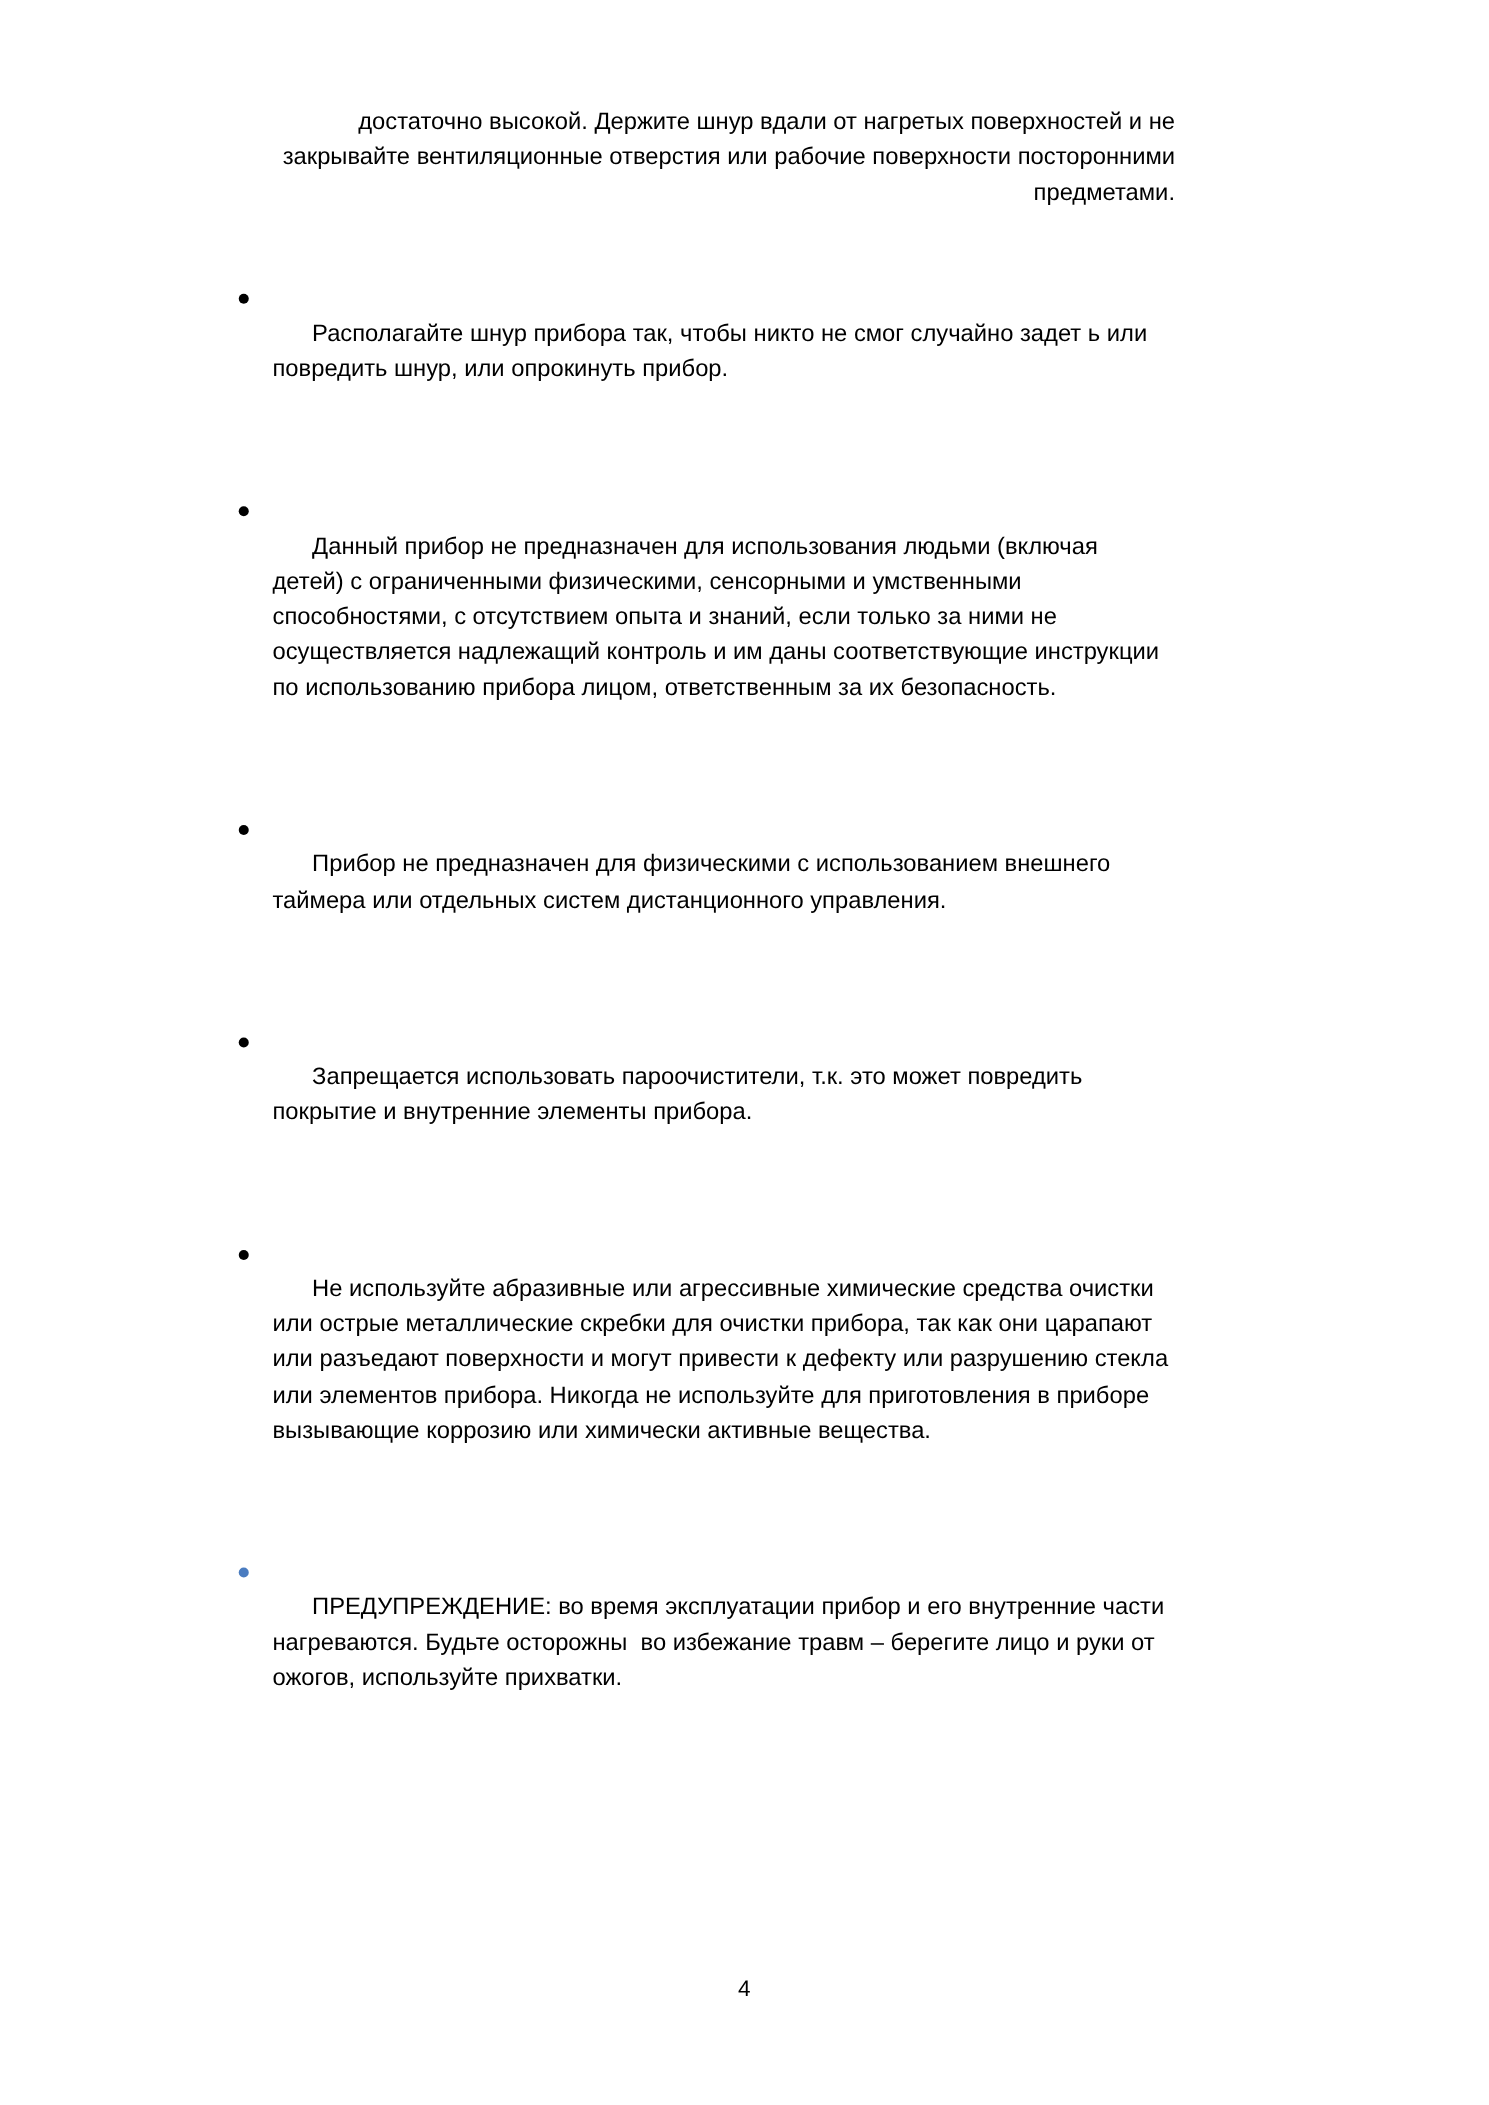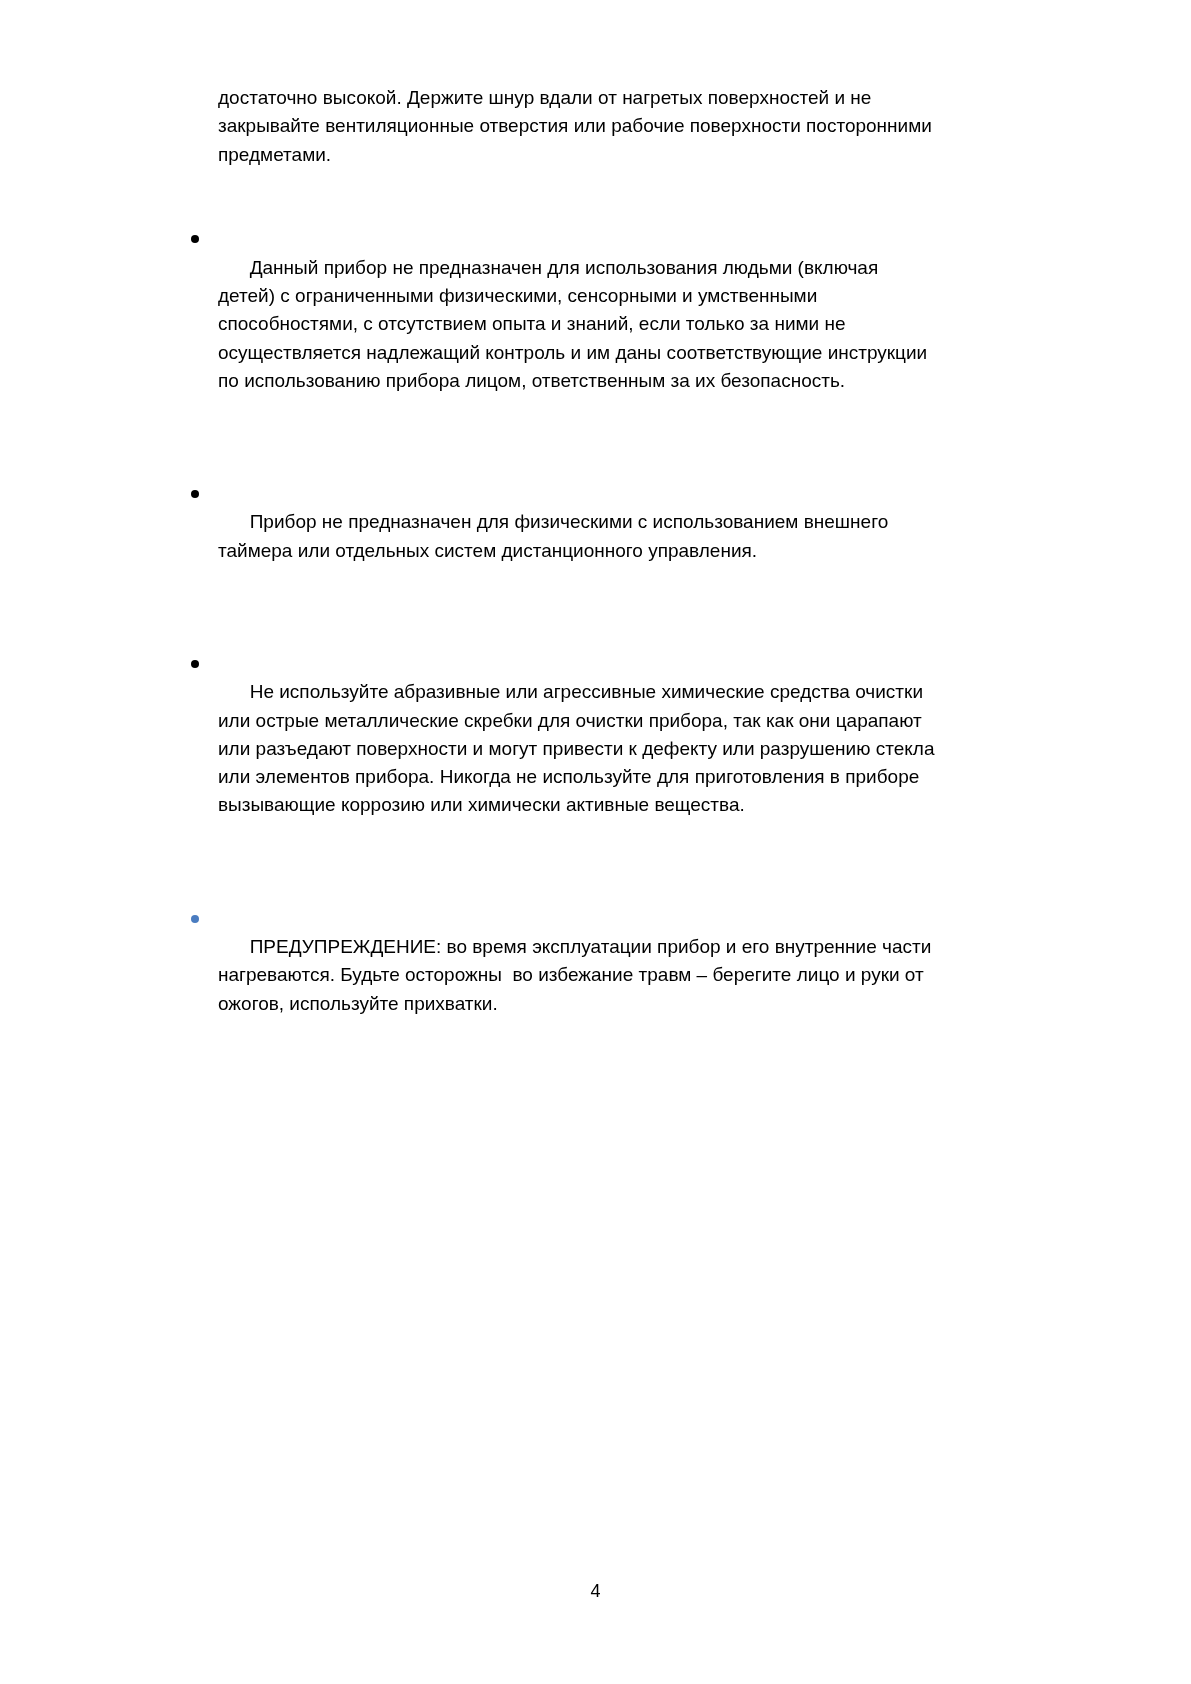--- a/index.html
+++ b/index.html
@@ -22,20 +22,21 @@
     width: 800px;
   }
   .body-text {
     font-size: 19px;
     line-height: 28.3px;
     white-space: pre-wrap;
   }
   .continuation {
     margin: 0 0 0 68px;
     width: 722px;
+    text-align: right;
   }
   ul.bullet-list {
     list-style: none;
     margin: 0;
     padding: 0;
   }
   ul.bullet-list li {
     position: relative;
     padding-left: 68px;
     width: 722px;
@@ -67,24 +68,30 @@
 </style>
 </head>
 <body>
 
 <div class="content">
 
   <p class="continuation body-text">достаточно высокой. Держите шнур вдали от нагретых поверхностей и не закрывайте вентиляционные отверстия или рабочие поверхности посторонними предметами.</p>
 
   <ul class="bullet-list body-text">
     <li>
+      <span class="dot"></span><span>Располагайте шнур прибора так, чтобы никто не смог случайно задет ь или повредить шнур, или опрокинуть прибор.</span>
+    </li>
+    <li>
       <span class="dot"></span><span>Данный прибор не предназначен для использования людьми (включая детей) с ограниченными физическими, сенсорными и умственными способностями, с отсутствием опыта и знаний, если только за ними не осуществляется надлежащий контроль и им даны соответствующие инструкции  по использованию прибора лицом, ответственным за их безопасность.</span>
     </li>
     <li>
       <span class="dot"></span><span>Прибор не предназначен для физическими с использованием внешнего таймера или отдельных систем дистанционного управления.</span>
+    </li>
+    <li>
+      <span class="dot"></span><span>Запрещается использовать пароочистители, т.к. это может повредить покрытие и внутренние элементы прибора.</span>
     </li>
     <li>
       <span class="dot"></span><span>Не используйте абразивные или агрессивные химические средства очистки или острые металлические скребки для очистки прибора, так как они царапают или разъедают поверхности и могут привести к дефекту или разрушению стекла или элементов прибора. Никогда не используйте для приготовления в приборе вызывающие коррозию или химически активные вещества.</span>
     </li>
     <li>
       <span class="dot dot-warning"></span><span class="bold">ПРЕДУПРЕЖДЕНИЕ:</span><span> во время эксплуатации прибор и его внутренние части нагреваются. Будьте осторожны  во избежание травм – берегите лицо и руки от ожогов, используйте прихватки.</span>
     </li>
     
     
     

